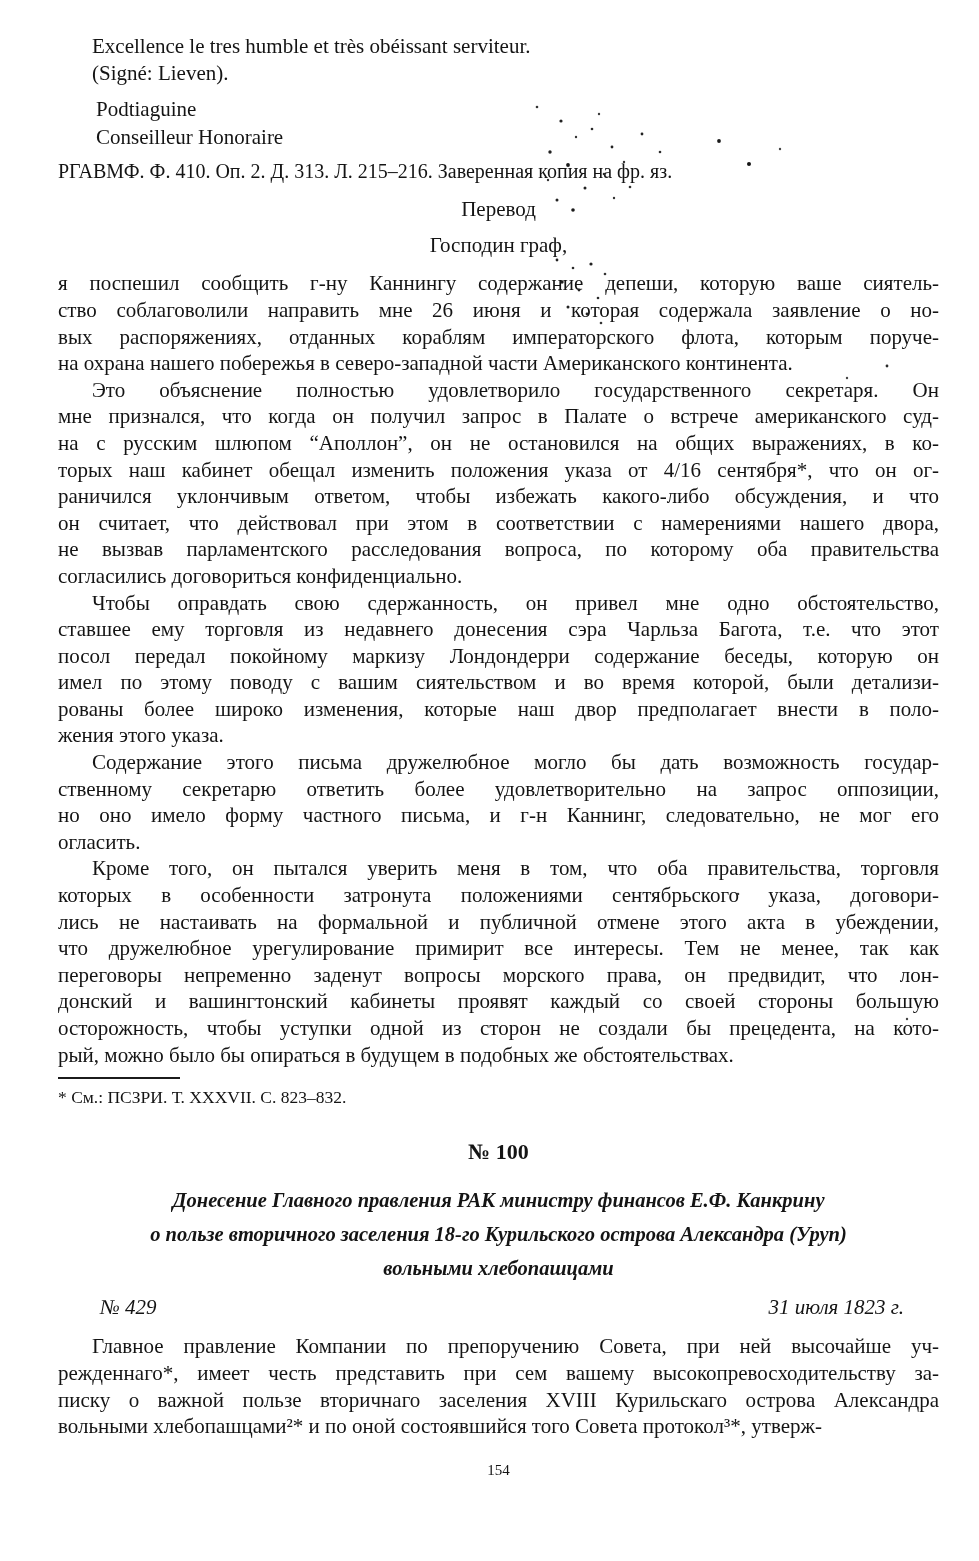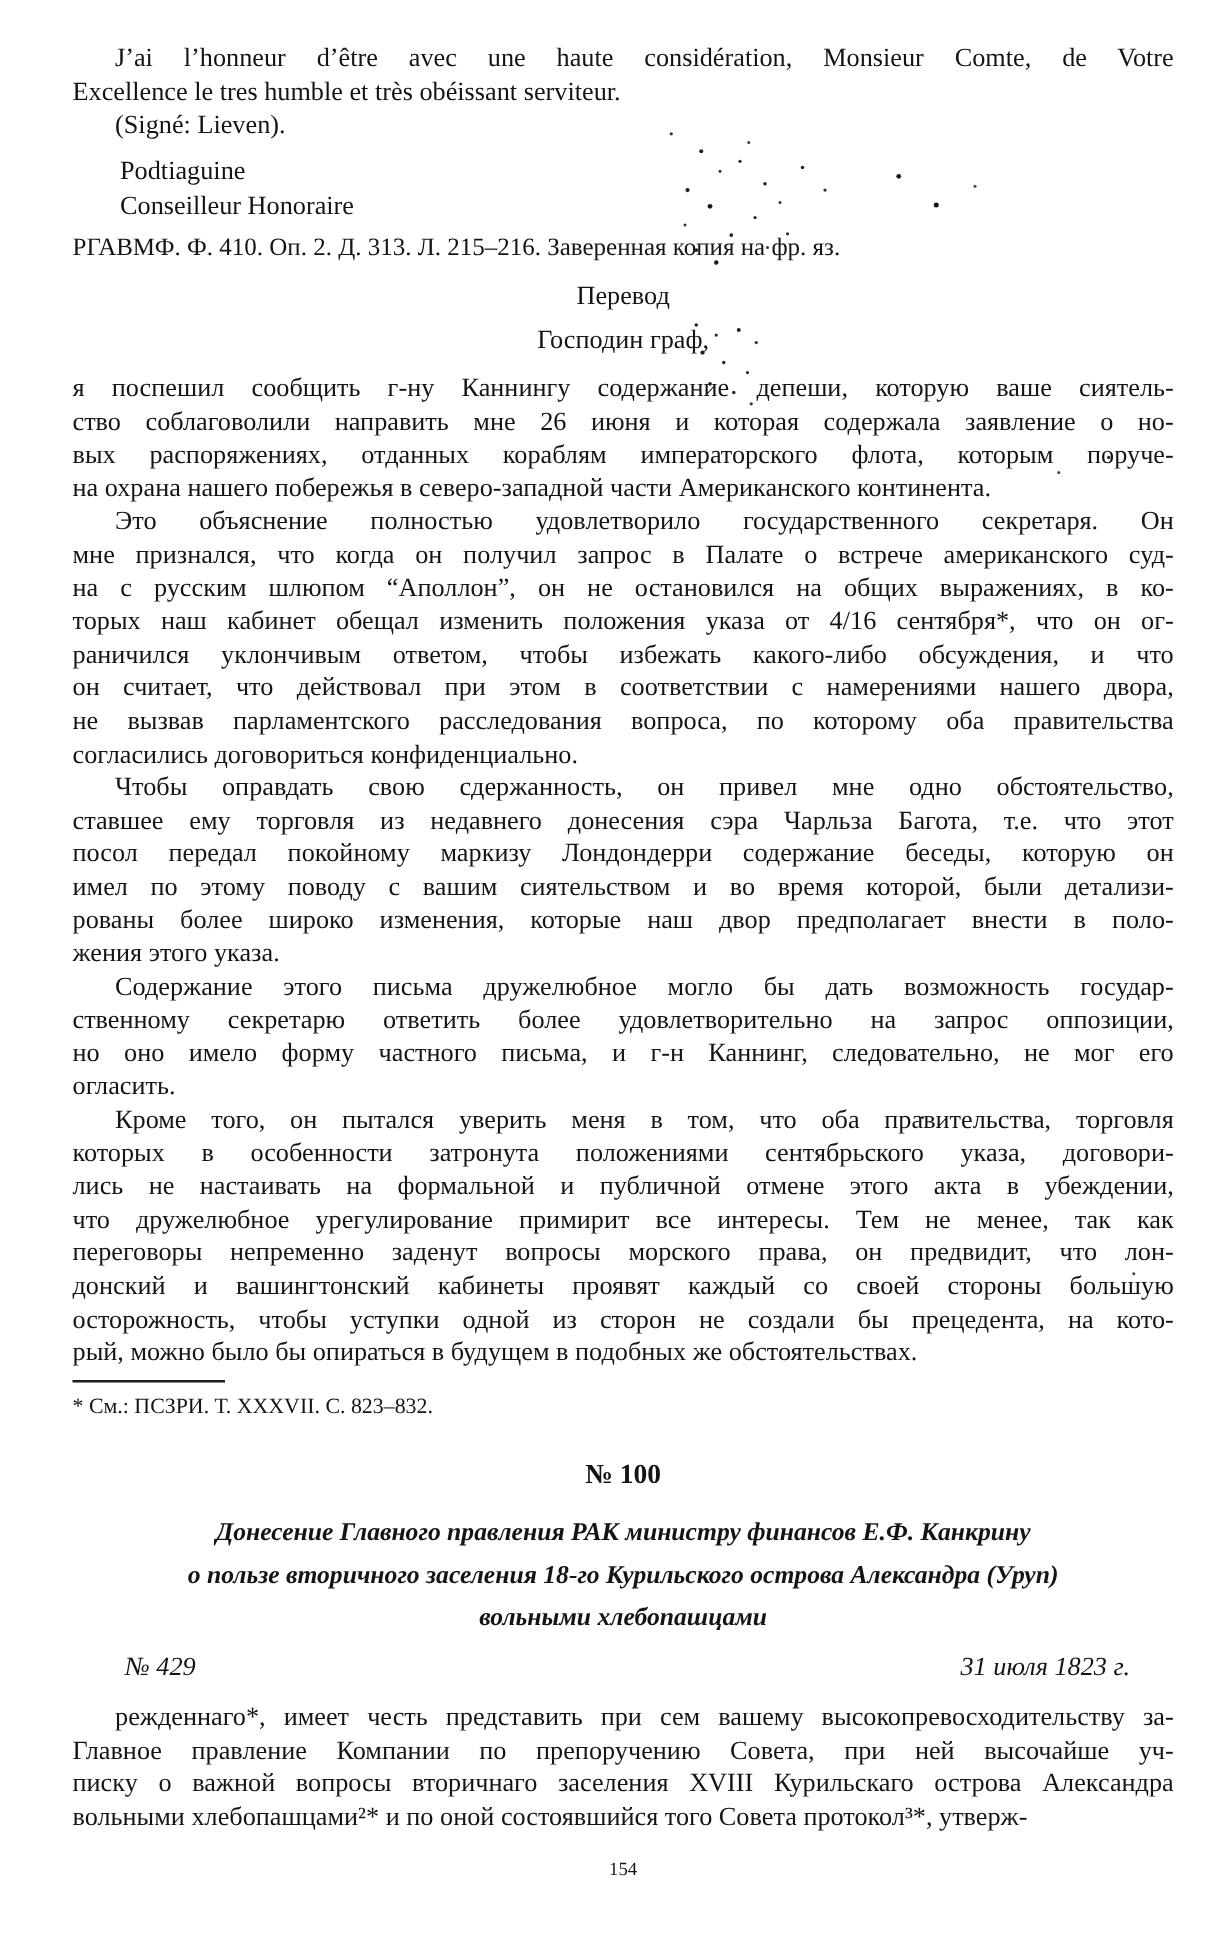--- a/index.html
+++ b/index.html
@@ -59,21 +59,20 @@
       737px 893px 0 0.3px #3a3a3a, 906px 1018px 0 0.2px #444;
   }
 </style>
 </head>
 <body>
 
 <div class="page">
   <div class="content">
 
     <div class="para indent fr-close">
-        <div class="ln">J’ai l’honneur d’être avec une haute considération, Monsieur Comte, de Votre</div>
         <div class="ln">Excellence le tres humble et très obéissant serviteur.</div>
       </div>
 
     <div class="ln sig-line">(Signé: Lieven).</div>
 
     <div class="plain cert-block">
         <div class="ln">Podtiaguine</div>
         <div class="ln">Conseilleur Honoraire</div>
       </div>
 
@@ -139,23 +138,23 @@
         <div class="ln">о пользе вторичного заселения 18-го Курильского острова Александра (Уруп)</div>
         <div class="ln">вольными хлебопашцами</div>
       </div>
 
     <div class="docmeta">
       <span>№ 429</span>
       <span>31 июля 1823 г.</span>
     </div>
 
     <div class="para indent body-para">
+        <div class="ln">Главное правление Компании по препоручению Совета, при ней высочайше уч-</div>
         <div class="ln">режденнаго*, имеет честь представить при сем вашему высокопревосходительству за-</div>
-        <div class="ln">Главное правление Компании по препоручению Совета, при ней высочайше уч-</div>
-        <div class="ln">писку о важной вопросы вторичнаго заселения XVIII Курильскаго острова Александра</div>
+        <div class="ln">писку о важной пользе вторичнаго заселения XVIII Курильскаго острова Александра</div>
         <div class="ln">вольными хлебопашцами²* и по оной состоявшийся того Совета протокол³*, утверж-</div>
       </div>
 
     <div class="center pagenum">154</div>
 
   </div>
 
   <div class="speckles"></div>
 </div>
 

